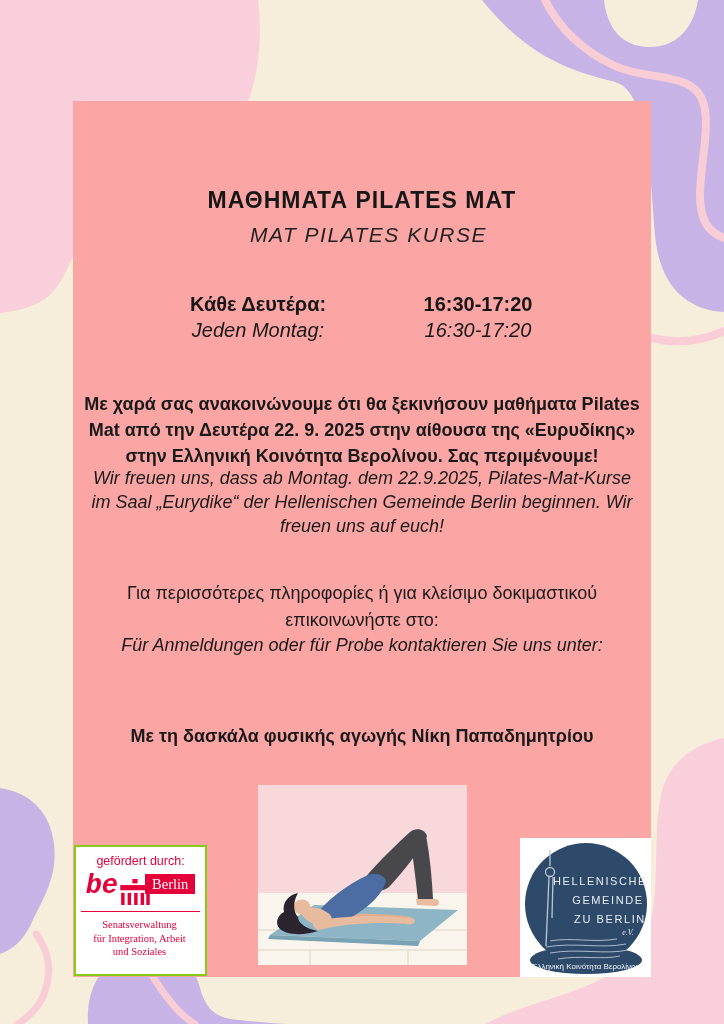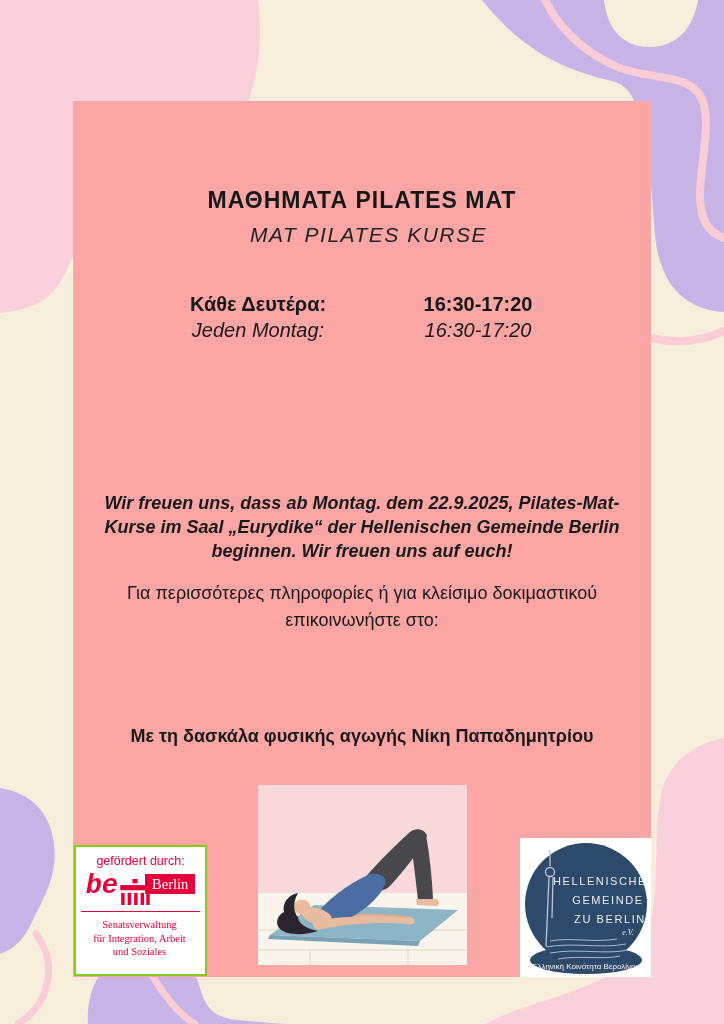--- a/index.html
+++ b/index.html
@@ -13,21 +13,21 @@
   .poster-subtitle{position:absolute;top:122px;left:0;width:100%;margin:0;text-align:center;
     font-size:21px;font-weight:normal;font-style:italic;letter-spacing:1.5px;color:#222;padding-left:13px;}
   .schedule{position:absolute;top:192px;left:0;width:100%;height:56px;}
   .sched-row{position:absolute;left:0;width:100%;height:26px;font-size:20px;color:#171717;}
   .sched-row.gr{top:0;font-weight:bold;}
   .sched-row.de{top:26px;font-style:italic;}
   .sched-label{position:absolute;left:30px;width:310px;text-align:center;display:block;}
   .sched-time{position:absolute;left:330px;width:150px;text-align:center;display:block;}
   .para{position:absolute;left:0;width:100%;margin:0;text-align:center;color:#191919;}
   .para-gr-main{top:290px;font-size:18px;font-weight:bold;line-height:26px;padding:0 2px;}
-  .para-de-main{top:390px;font-size:18px;font-style:italic;line-height:24px;padding:0 14px;font-weight:bold;}
+  .para-de-main{top:365px;font-size:18px;font-style:italic;line-height:24px;padding:0 14px;}
   .para-gr-contact{top:479px;font-size:18px;font-weight:normal;line-height:27px;}
   .para-gr-contact span{display:block;max-width:548px;margin:0 auto;}
   .para-de-contact{top:534px;font-size:18px;font-style:italic;}
   .para-email{top:581px;font-size:18px;font-weight:bold;}
   .para-teacher-gr{top:625px;font-size:18px;font-weight:bold;}
   .para-teacher-de{top:651px;font-size:18px;font-style:italic;}
   
   .funding-box{position:absolute;left:1px;top:744px;width:133px;height:131px;background:#fff;
     border:2px solid #84cc16;color:#e40038;}
   .funding-caption{margin:7px 4px 0 4px;text-align:center;font-size:12.5px;}
@@ -71,25 +71,27 @@
       <div class="sched-row gr">
         <span class="sched-label">Κάθε Δευτέρα:</span>
         <span class="sched-time">16:30-17:20</span>
       </div>
       <div class="sched-row de">
         <span class="sched-label">Jeden Montag:</span>
         <span class="sched-time">16:30-17:20</span>
       </div>
     </div>
 
+    <p class="para para-gr-main">Με χαρά σας ανακοινώνουμε ότι θα ξεκινήσουν μαθήματα Pilates Mat από την Δευτέρα 22. 9. 2025 στην αίθουσα της «Ευρυδίκης» στην Ελληνική Κοινότητα Βερολίνου. Σας περιμένουμε!</p>
     <p class="para para-de-main">Wir freuen uns, dass ab Montag. dem 22.9.2025, Pilates-Mat-Kurse im Saal „Eurydike“ der Hellenischen Gemeinde Berlin beginnen. Wir freuen uns auf euch!</p>
 
     <p class="para para-gr-contact">
       <span>Για περισσότερες πληροφορίες ή για κλείσιμο δοκιμαστικού επικοινωνήστε στο:</span>
     </p>
+    <p class="para para-de-contact">Für Anmeldungen oder für Probe kontaktieren Sie uns unter:</p>
 
     <p class="para para-teacher-gr">Με τη δασκάλα φυσικής αγωγής Νίκη Παπαδημητρίου</p>
 
     <div class="funding-box">
       <div class="funding-caption">gefördert durch:</div>
       <div class="funding-row">
         <span class="funding-be">be</span>
         <svg class="funding-gate" width="30" height="26" viewBox="0 0 34 30">
           <rect x="14" y="0" width="6" height="5" fill="#e40038"></rect>
           <rect x="0" y="7" width="34" height="6" fill="#e40038"></rect>

